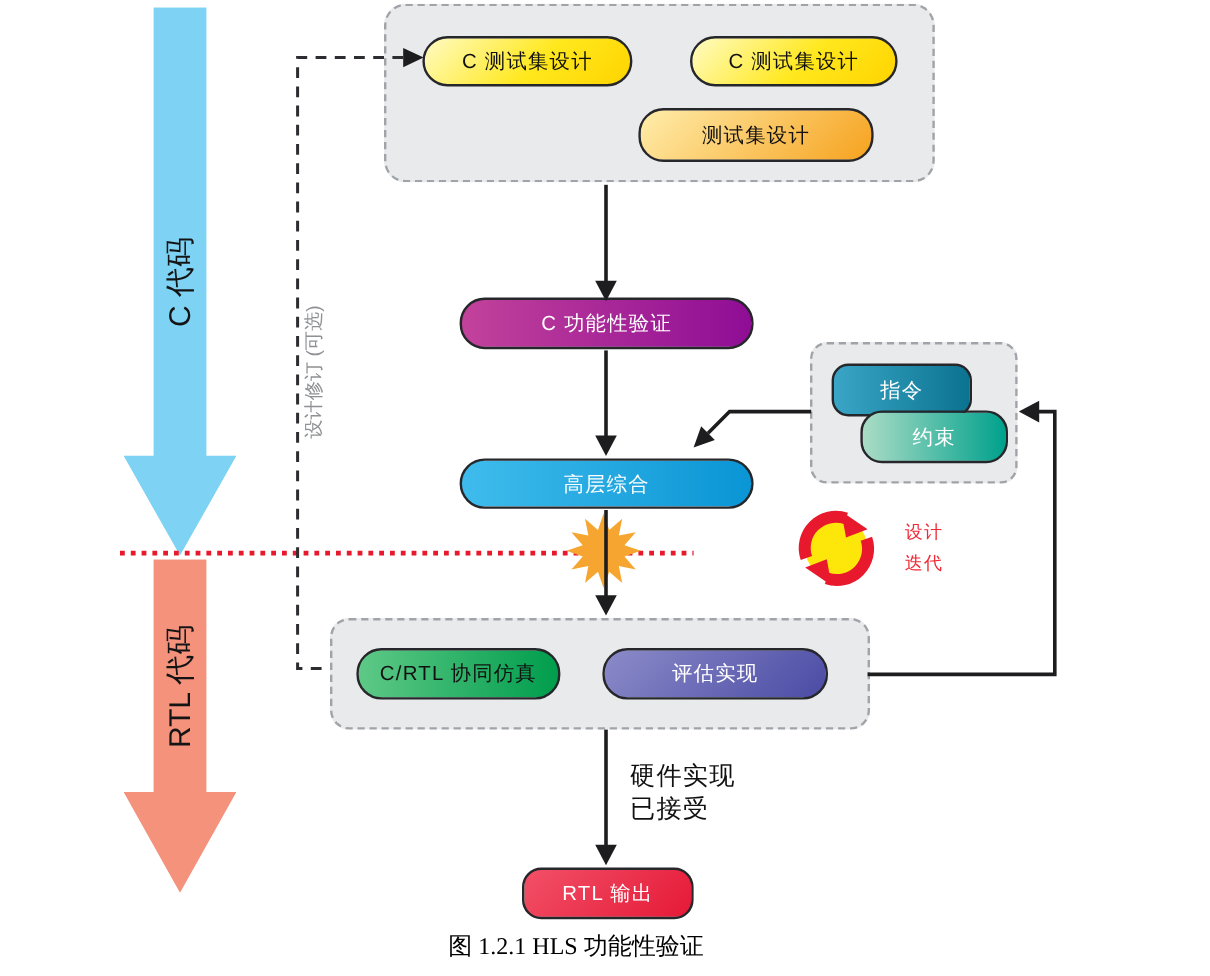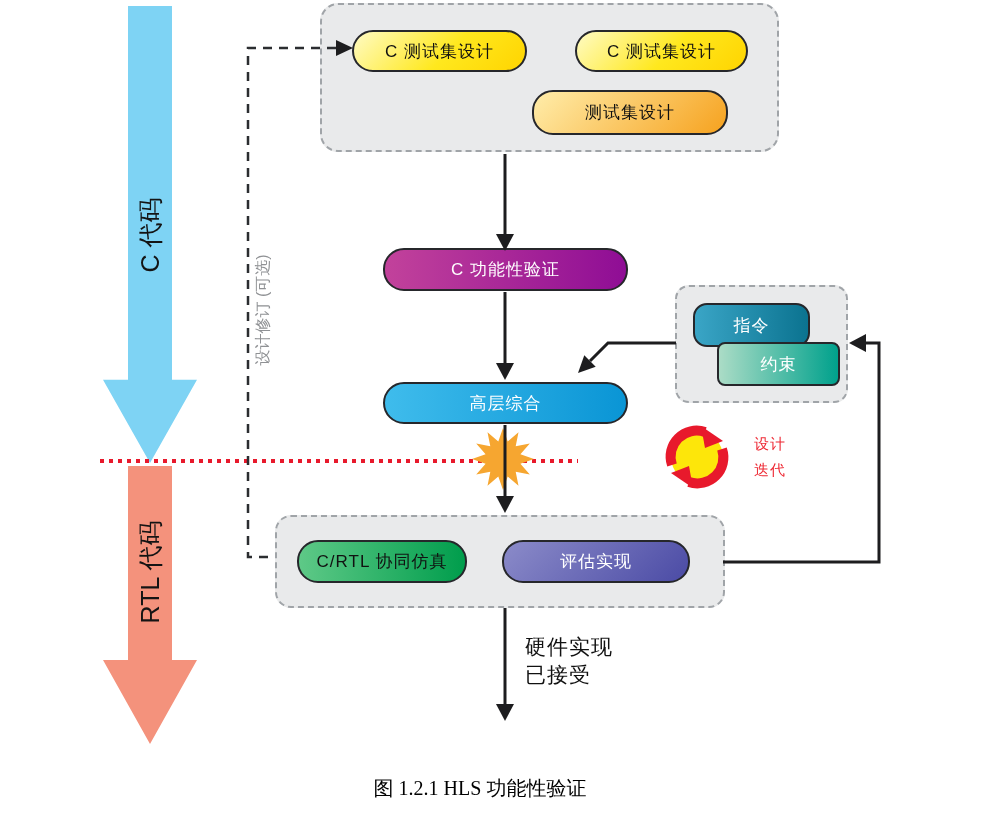--- a/index.html
+++ b/index.html
@@ -51,21 +51,21 @@
     </div>
 
   <div class="pill light-text" style="left:383px;top:382px;width:245px;height:42px;background:linear-gradient(to right,#3fbcec,#0a95d5);">
        <span>高层综合</span>
     </div>
 
   <div class="group" style="left:675px;top:285px;width:173px;height:118px;border-radius:14px;"></div>
   <div class="pill light-text" style="left:693px;top:303px;width:117px;height:44px;border-radius:14px;background:linear-gradient(to right,#3aa5c6,#0b7390);align-items:center;">
        <span>指令</span>
     </div>
-  <div class="pill light-text" style="left:717px;top:342px;width:123px;height:44px;border-radius:8px;background:linear-gradient(to right,#abdcc6,#00a18c);text-align:right;">
+  <div class="pill light-text" style="left:717px;top:342px;width:123px;height:44px;border-radius:18px;background:linear-gradient(to right,#abdcc6,#00a18c);text-align:right;">
        <span>约束</span>
     </div>
 
   <div class="note" style="left:754px;top:431px;font-size:15px;line-height:26px;color:#ee2b36;letter-spacing:1px;">
     <div>设计</div>
     <div>迭代</div>
   </div>
 
   <div class="group" style="left:275px;top:515px;width:450px;height:93px;"></div>
   <div class="pill dark-text" style="left:297px;top:540px;width:170px;height:43px;background:linear-gradient(to right,#5ec987,#009d4c);">
@@ -73,20 +73,23 @@
     </div>
   <div class="pill light-text" style="left:502px;top:540px;width:188px;height:43px;background:linear-gradient(135deg,#8b8bc9,#4b4ba5);">
        <span>评估实现</span>
     </div>
 
   <div class="note" style="left:525px;top:633px;font-size:21px;line-height:28px;letter-spacing:1px;">
     <div>硬件实现</div>
     <div>已接受</div>
   </div>
 
+  <div class="pill light-text" style="left:435px;top:723px;width:143px;height:43px;border-radius:16px;background:linear-gradient(135deg,#f25067,#e51937);">
+       <span>RTL 输出</span>
+    </div>
 
   <div class="caption" style="left:350px;top:775px;width:260px;font-size:20px;">图 1.2.1 HLS 功能性验证</div>
 
   <svg class="abs" style="left:0;top:0;pointer-events:none;" width="1008" height="813" viewBox="0 0 1008 813">
 
     <path d="M100 461 H578" stroke="#e8192c" stroke-width="4" stroke-dasharray="4 5" fill="none"></path>
 
     <g>
       <path d="M336 48 H248 V557 H273" stroke="#2b2d30" stroke-width="2.5" stroke-dasharray="9 7" fill="none"></path>
       <polygon points="353,48 336,40 336,56" fill="#1d1d1f"></polygon>

